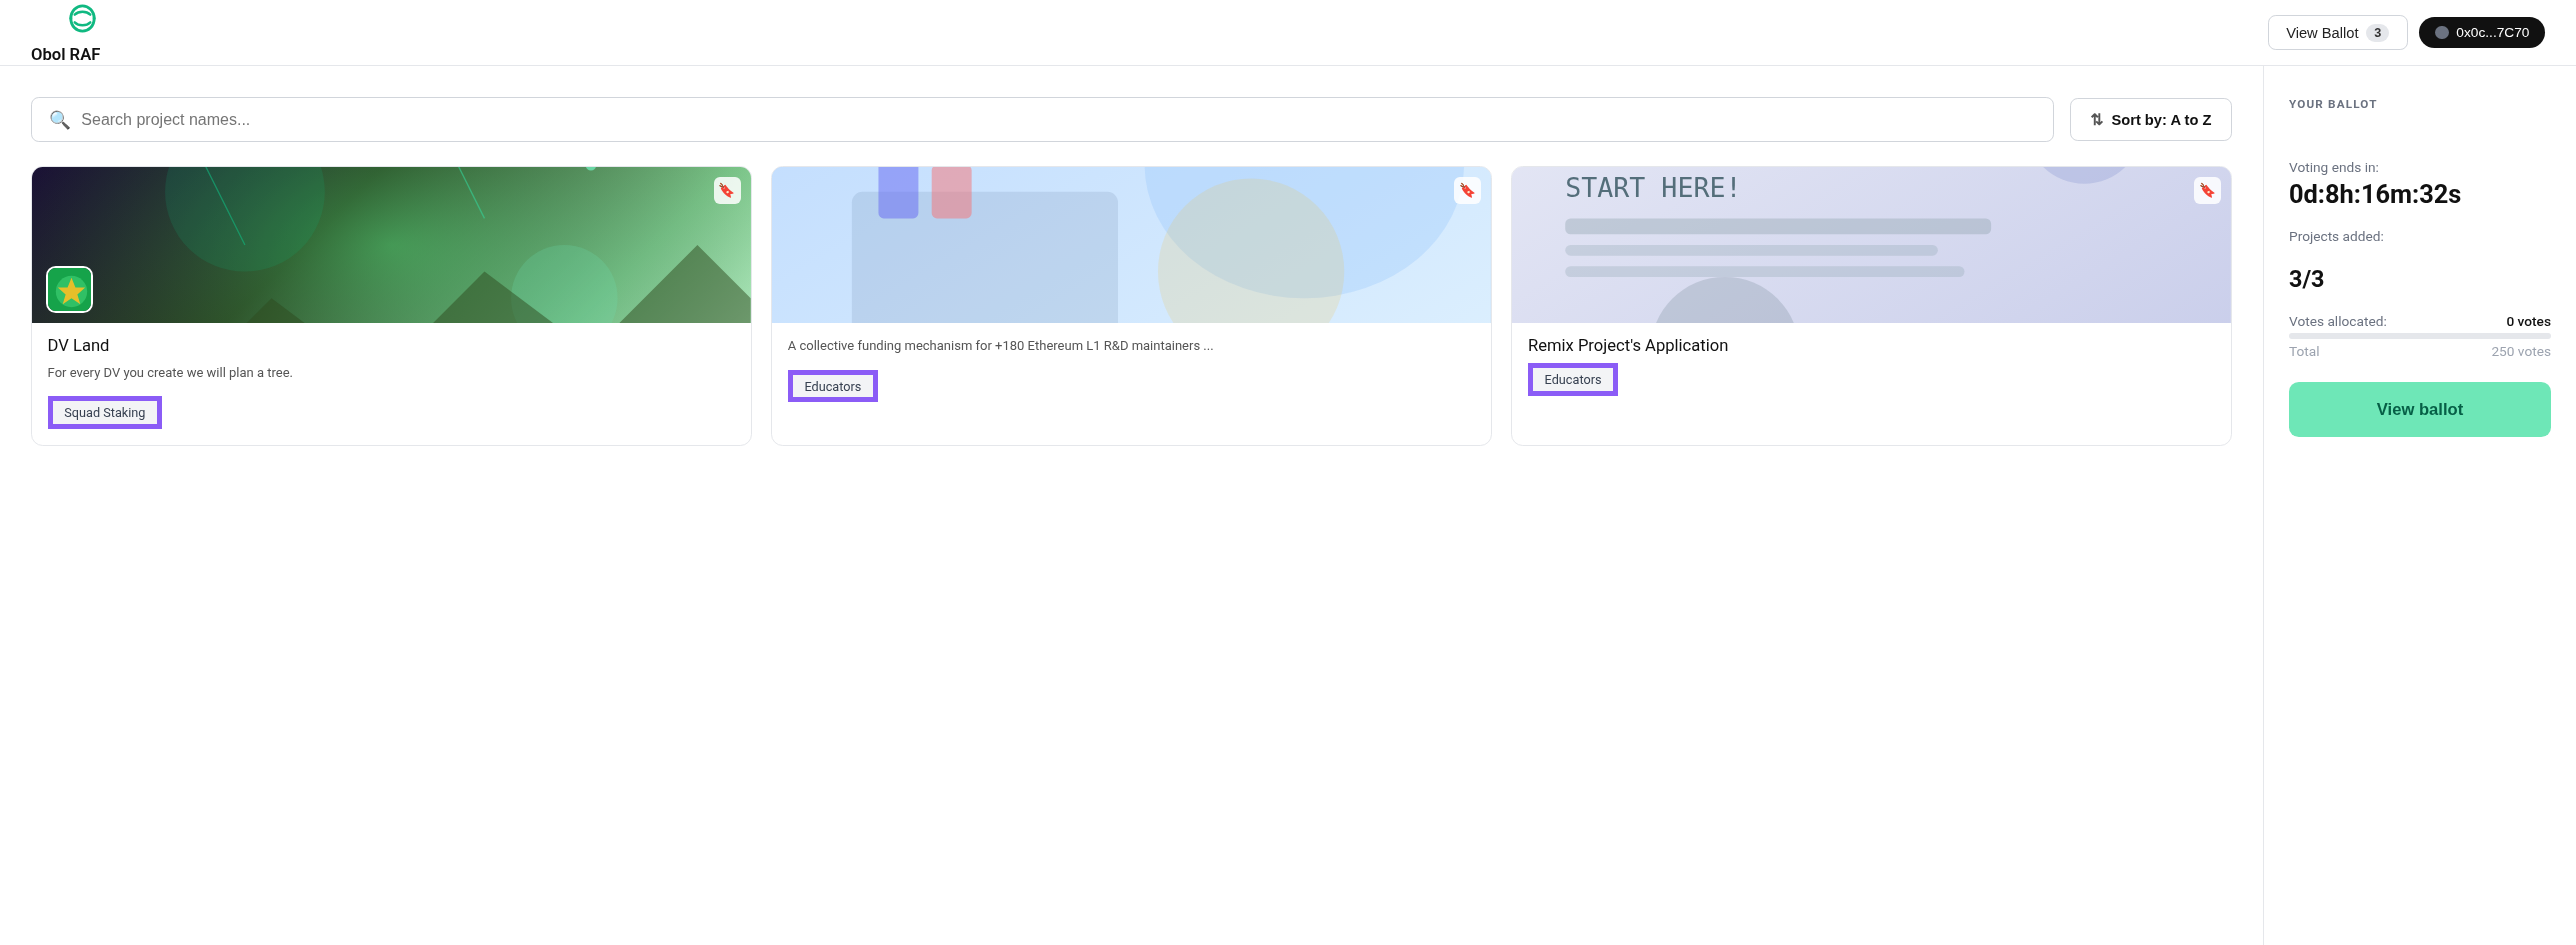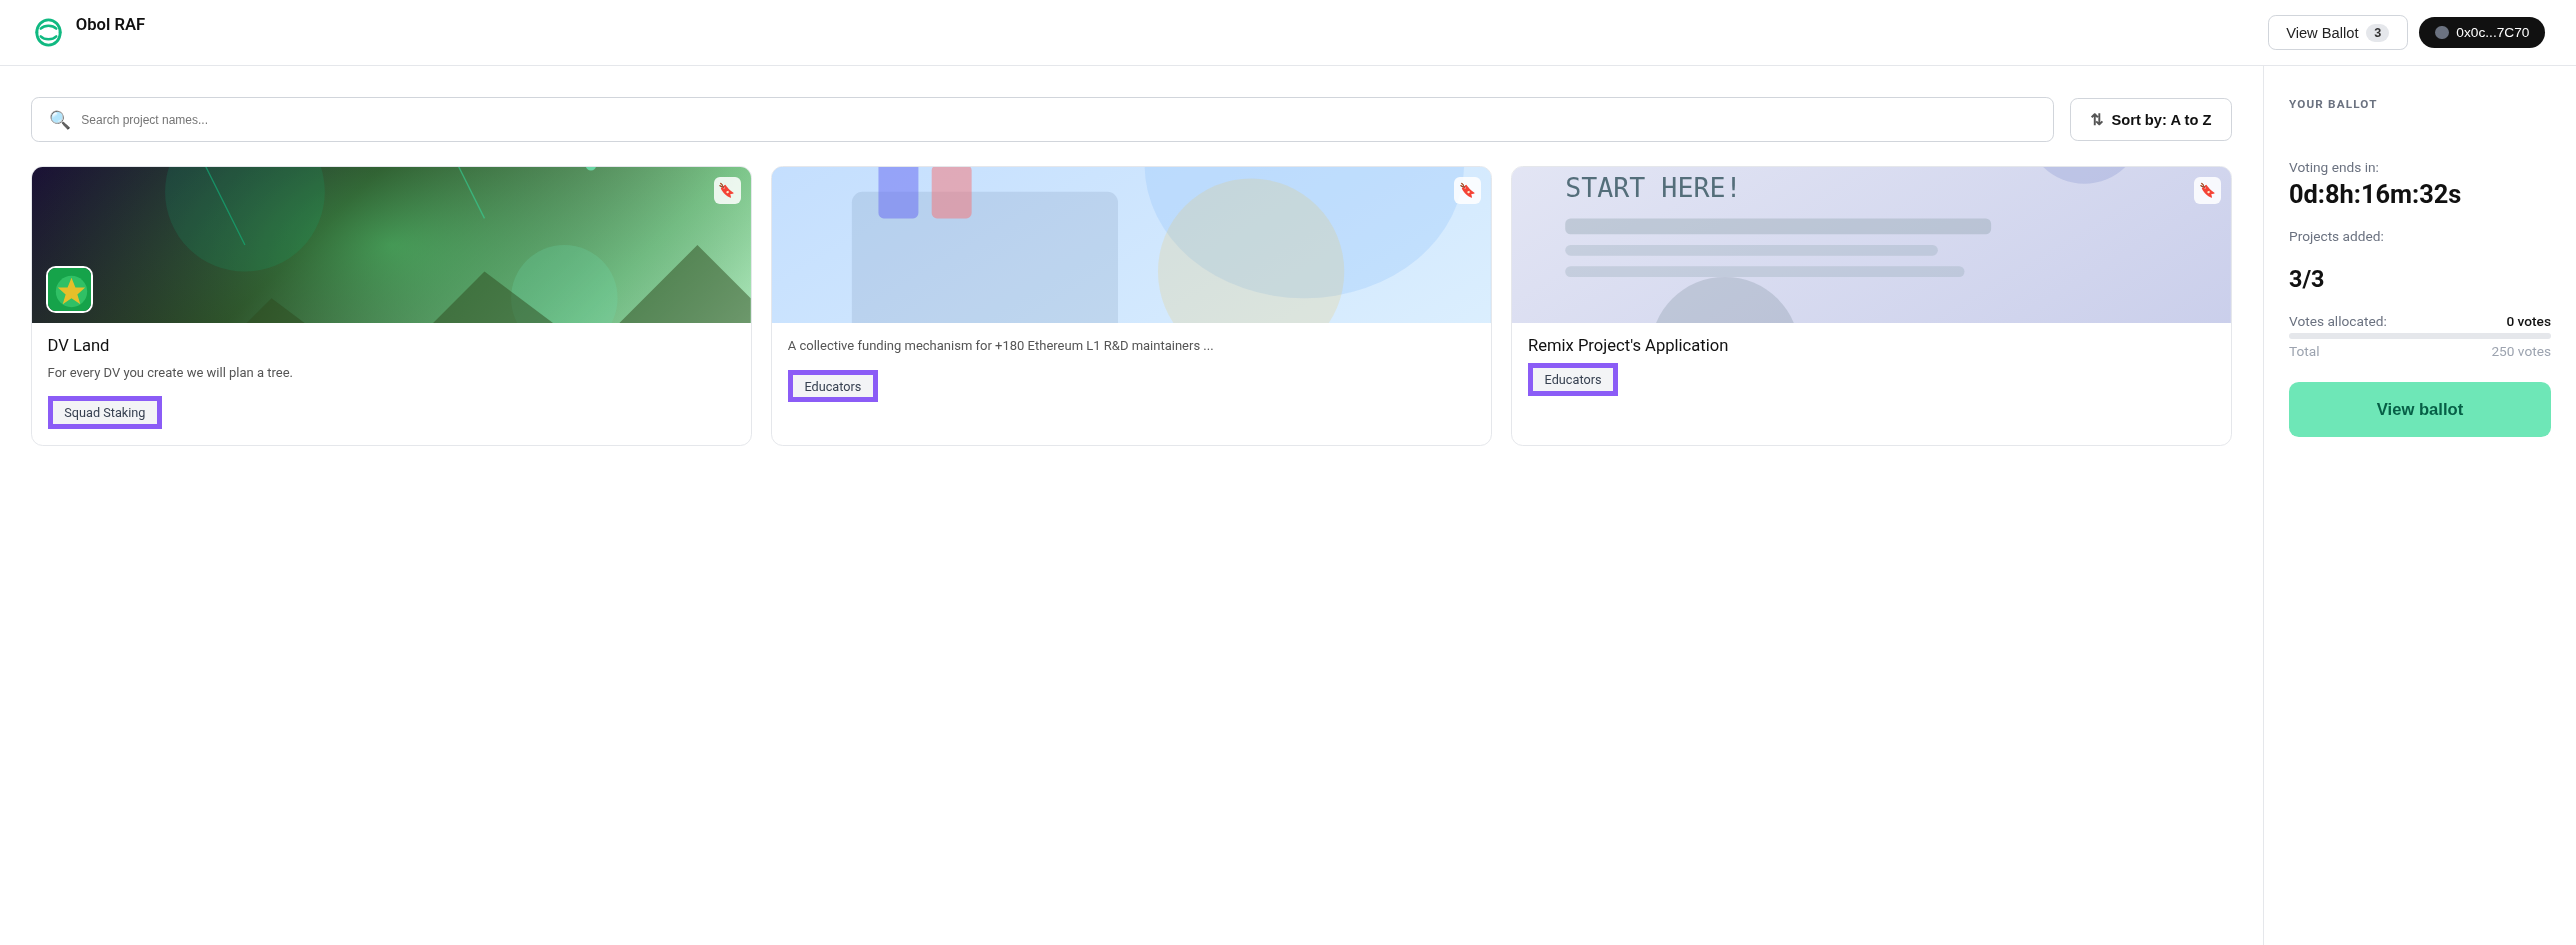--- a/index.html
+++ b/index.html
@@ -15,22 +15,23 @@
       display: flex;
       align-items: center;
       justify-content: space-between;
       padding: 0 31px;
       height: 66px;
       border-bottom: 1px solid #e5e7eb;
       background: #fff;
     }
     .header-left {
       display: flex;
-      align-items: flex-start;
+      align-items: flex-end;
       gap: 9.8px;
+      flex-direction: column;
     }
     .logo-icon {
       width: 35px;
       height: 35px;
     }
     .logo-text {
       font-size: 16.6px;
       font-weight: 600;
       color: #111;
     }
@@ -128,21 +129,21 @@
       background: #fff;
       flex: 1;
     }
     .search-icon {
       color: #9ca3af;
       font-size: 17.6px;
     }
     .search-input {
       border: none;
       outline: none;
-      font-size: 12px;
+      font-size: 16px;
       color: #6b7280;
       background: transparent;
       width: 100%;
     }
     .sort-btn {
       display: flex;
       align-items: center;
       gap: 7.8px;
       border: 1.5px solid #d1d5db;
       border-radius: 7.8px;

